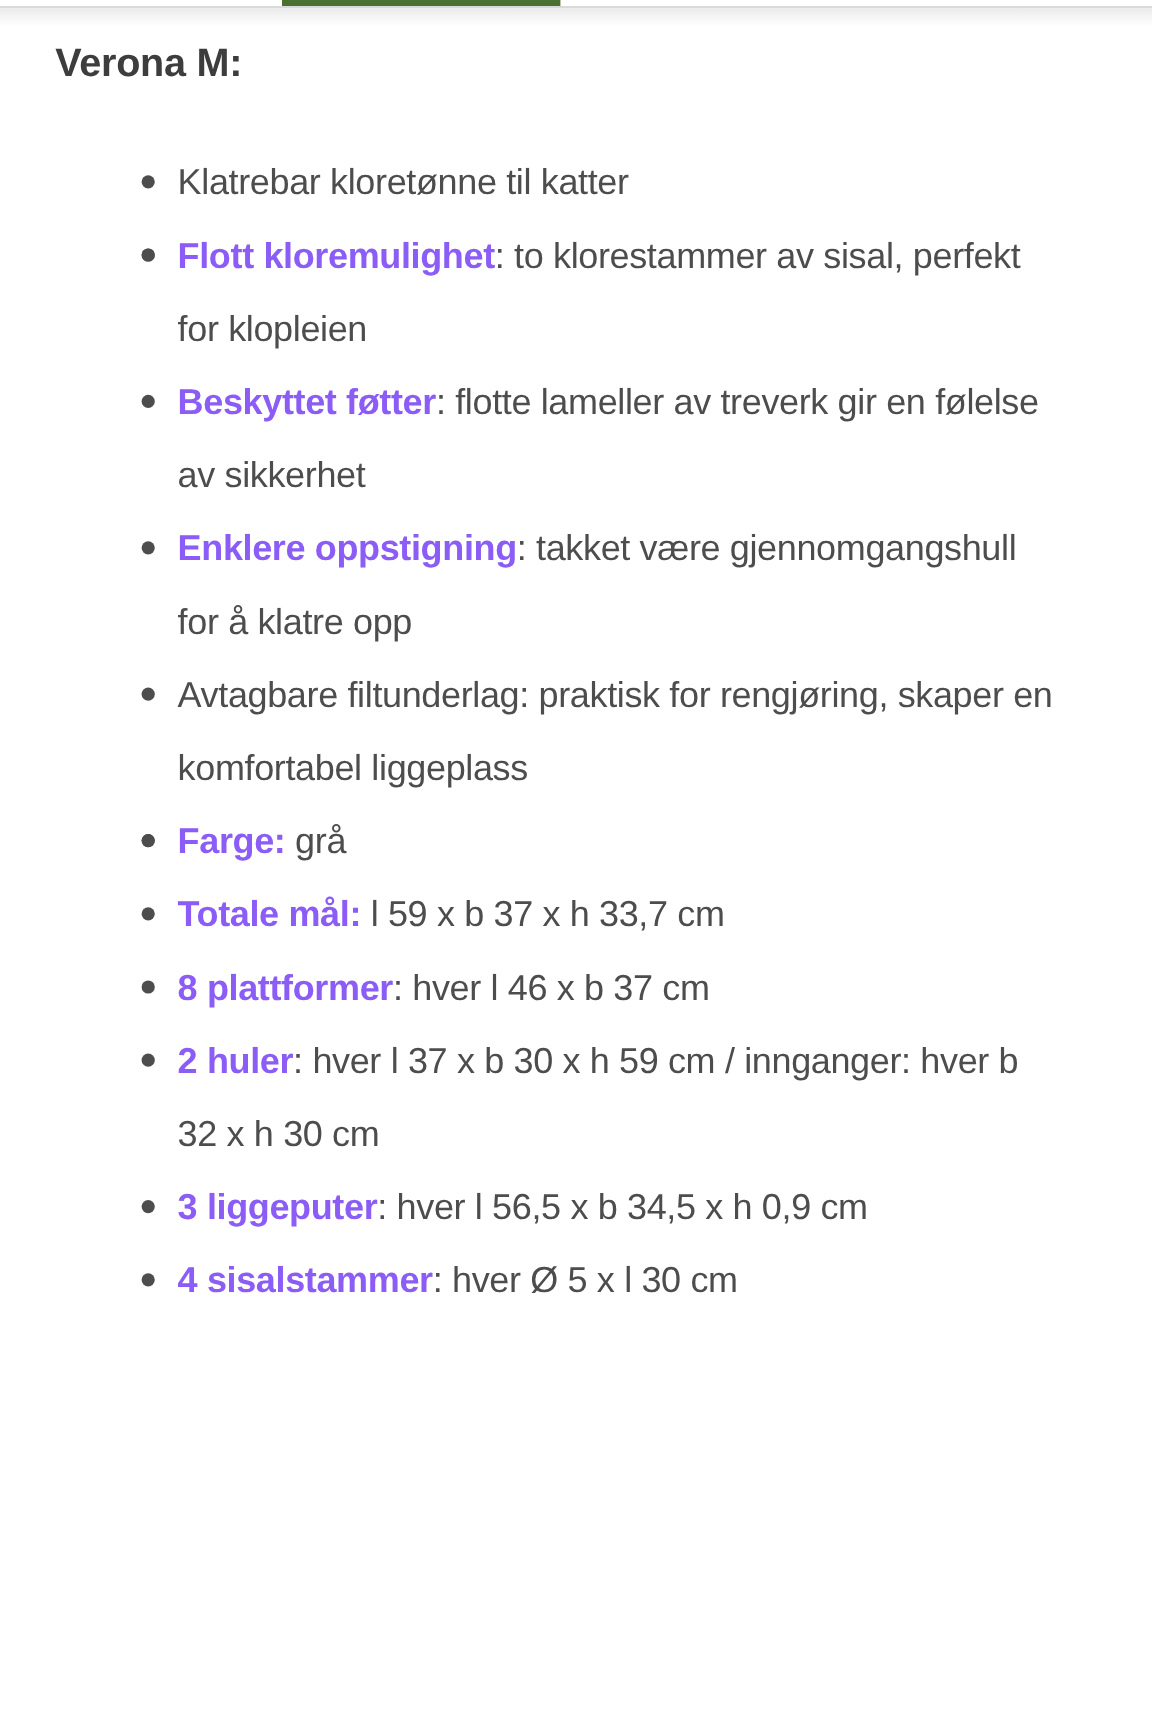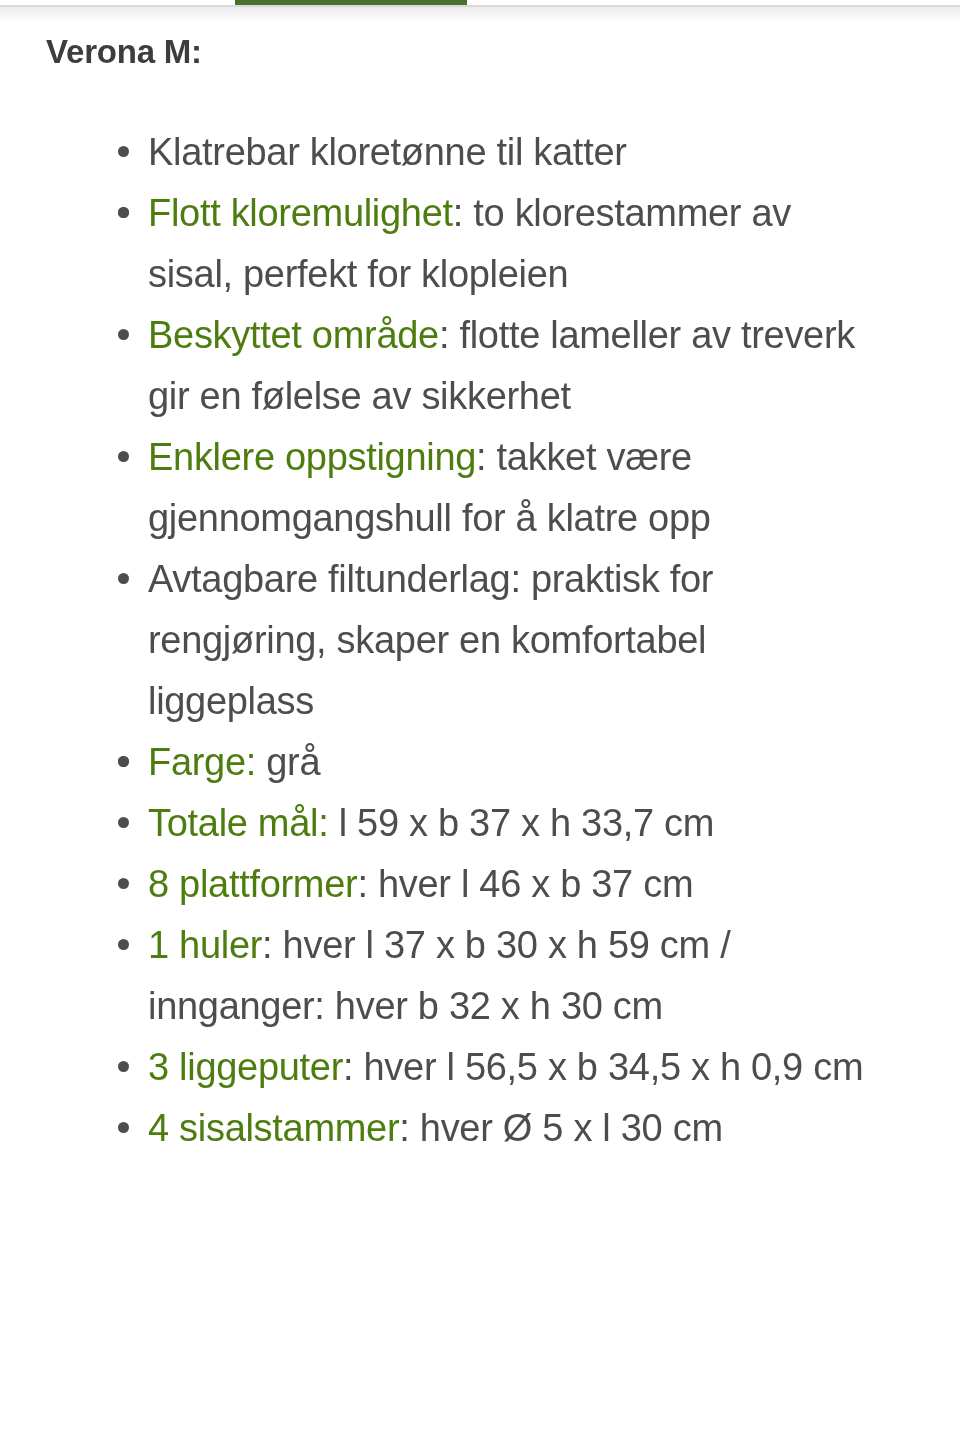--- a/index.html
+++ b/index.html
@@ -77,64 +77,64 @@
     list-style: none;
     margin: 0;
     padding: 0;
     padding-top: 40px;
   }
 
   #feature-list li {
     position: relative;
     margin: 0;
     padding: 0 80px 0 148px;
-    font-size: 38px;
+    font-size: 30px;
     line-height: 61px;
     color: #4d4d4d;
     letter-spacing: -0.3px;
     font-weight: 400;
   }
 
   #feature-list li .bullet {
     position: absolute;
     left: 118px;
     top: 24px;
     width: 11px;
     height: 11px;
     border-radius: 50%;
     background: #4d4d4d;
   }
 
   #feature-list li .lead {
-    font-weight: normal;
-    color: #4d7c0f;
+    font-weight: bold;
+    color: #8b5cf6;
   }
 </style>
 </head>
 <body>
 
 <div id="top-chrome">
   <div id="tab-underline"></div>
   <div id="chrome-divider"></div>
   <div id="chrome-shadow"></div>
 </div>
 
 <div id="content">
 
   <h1 id="page-title">Verona M:</h1>
 
   <ul id="feature-list">
       <li><span class="bullet"></span><span class="rest">Klatrebar kloretønne til katter</span></li>
       <li><span class="bullet"></span></li>
       <li><span class="bullet"></span><span class="lead">Flott kloremulighet</span><span class="rest">: to klorestammer av sisal, perfekt for klopleien</span></li>
-      <li><span class="bullet"></span><span class="lead">Beskyttet område</span><span class="rest">: flotte lameller av treverk gir en følelse av sikkerhet</span></li>
+      <li><span class="bullet"></span><span class="lead">Beskyttet føtter</span><span class="rest">: flotte lameller av treverk gir en følelse av sikkerhet</span></li>
       <li><span class="bullet"></span><span class="lead">Enklere oppstigning</span><span class="rest">: takket være gjennomgangshull for å klatre opp</span></li>
       <li><span class="bullet"></span><span class="rest">Avtagbare filtunderlag: praktisk for rengjøring, skaper en komfortabel liggeplass</span></li>
       <li><span class="bullet"></span></li>
       <li><span class="bullet"></span><span class="lead">Farge:</span><span class="rest"> grå</span></li>
       <li><span class="bullet"></span><span class="lead">Totale mål:</span><span class="rest"> l 59 x b 37 x h 33,7 cm</span></li>
       <li><span class="bullet"></span><span class="lead">8 plattformer</span><span class="rest">: hver l 46 x b 37 cm</span></li>
-      <li><span class="bullet"></span><span class="lead">1 huler</span><span class="rest">: hver l 37 x b 30 x h 59 cm / innganger: hver b 32 x h 30 cm</span></li>
+      <li><span class="bullet"></span><span class="lead">2 huler</span><span class="rest">: hver l 37 x b 30 x h 59 cm / innganger: hver b 32 x h 30 cm</span></li>
       <li><span class="bullet"></span><span class="lead">3 liggeputer</span><span class="rest">: hver l 56,5 x b 34,5 x h 0,9 cm</span></li>
       <li><span class="bullet"></span><span class="lead">4 sisalstammer</span><span class="rest">: hver Ø 5 x l 30 cm</span></li>
     </ul>
 
 </div>
 
 </body></html>

